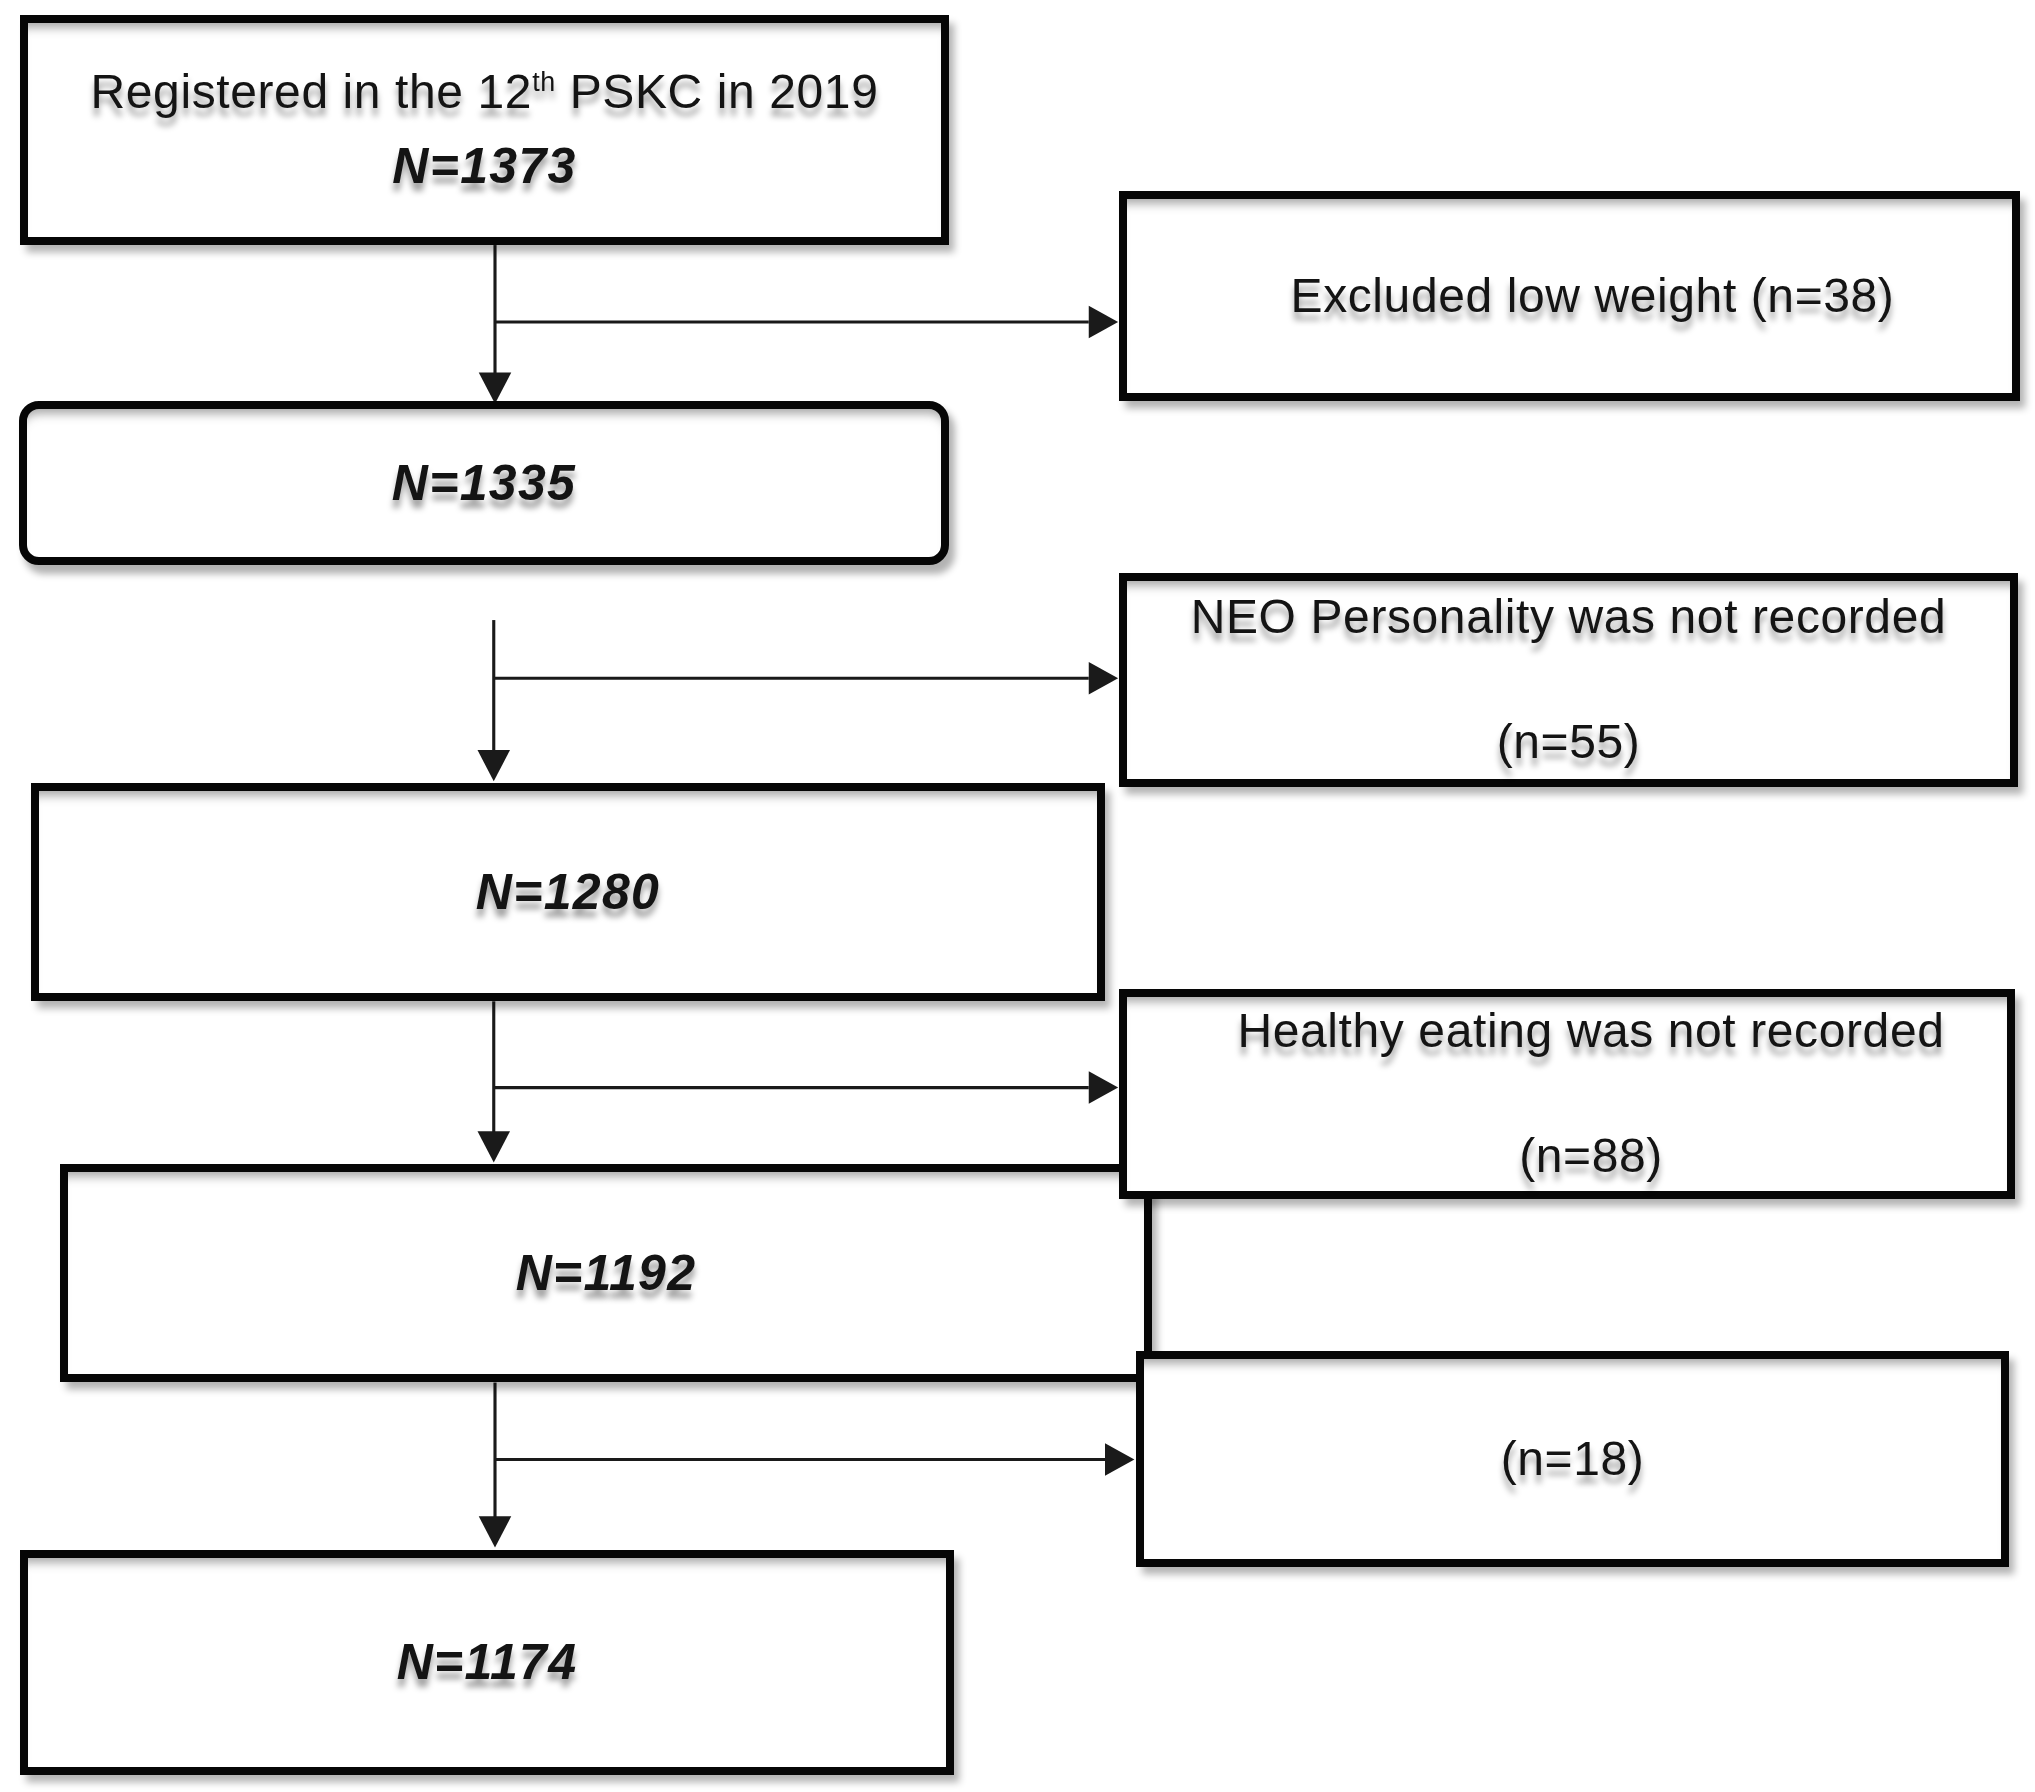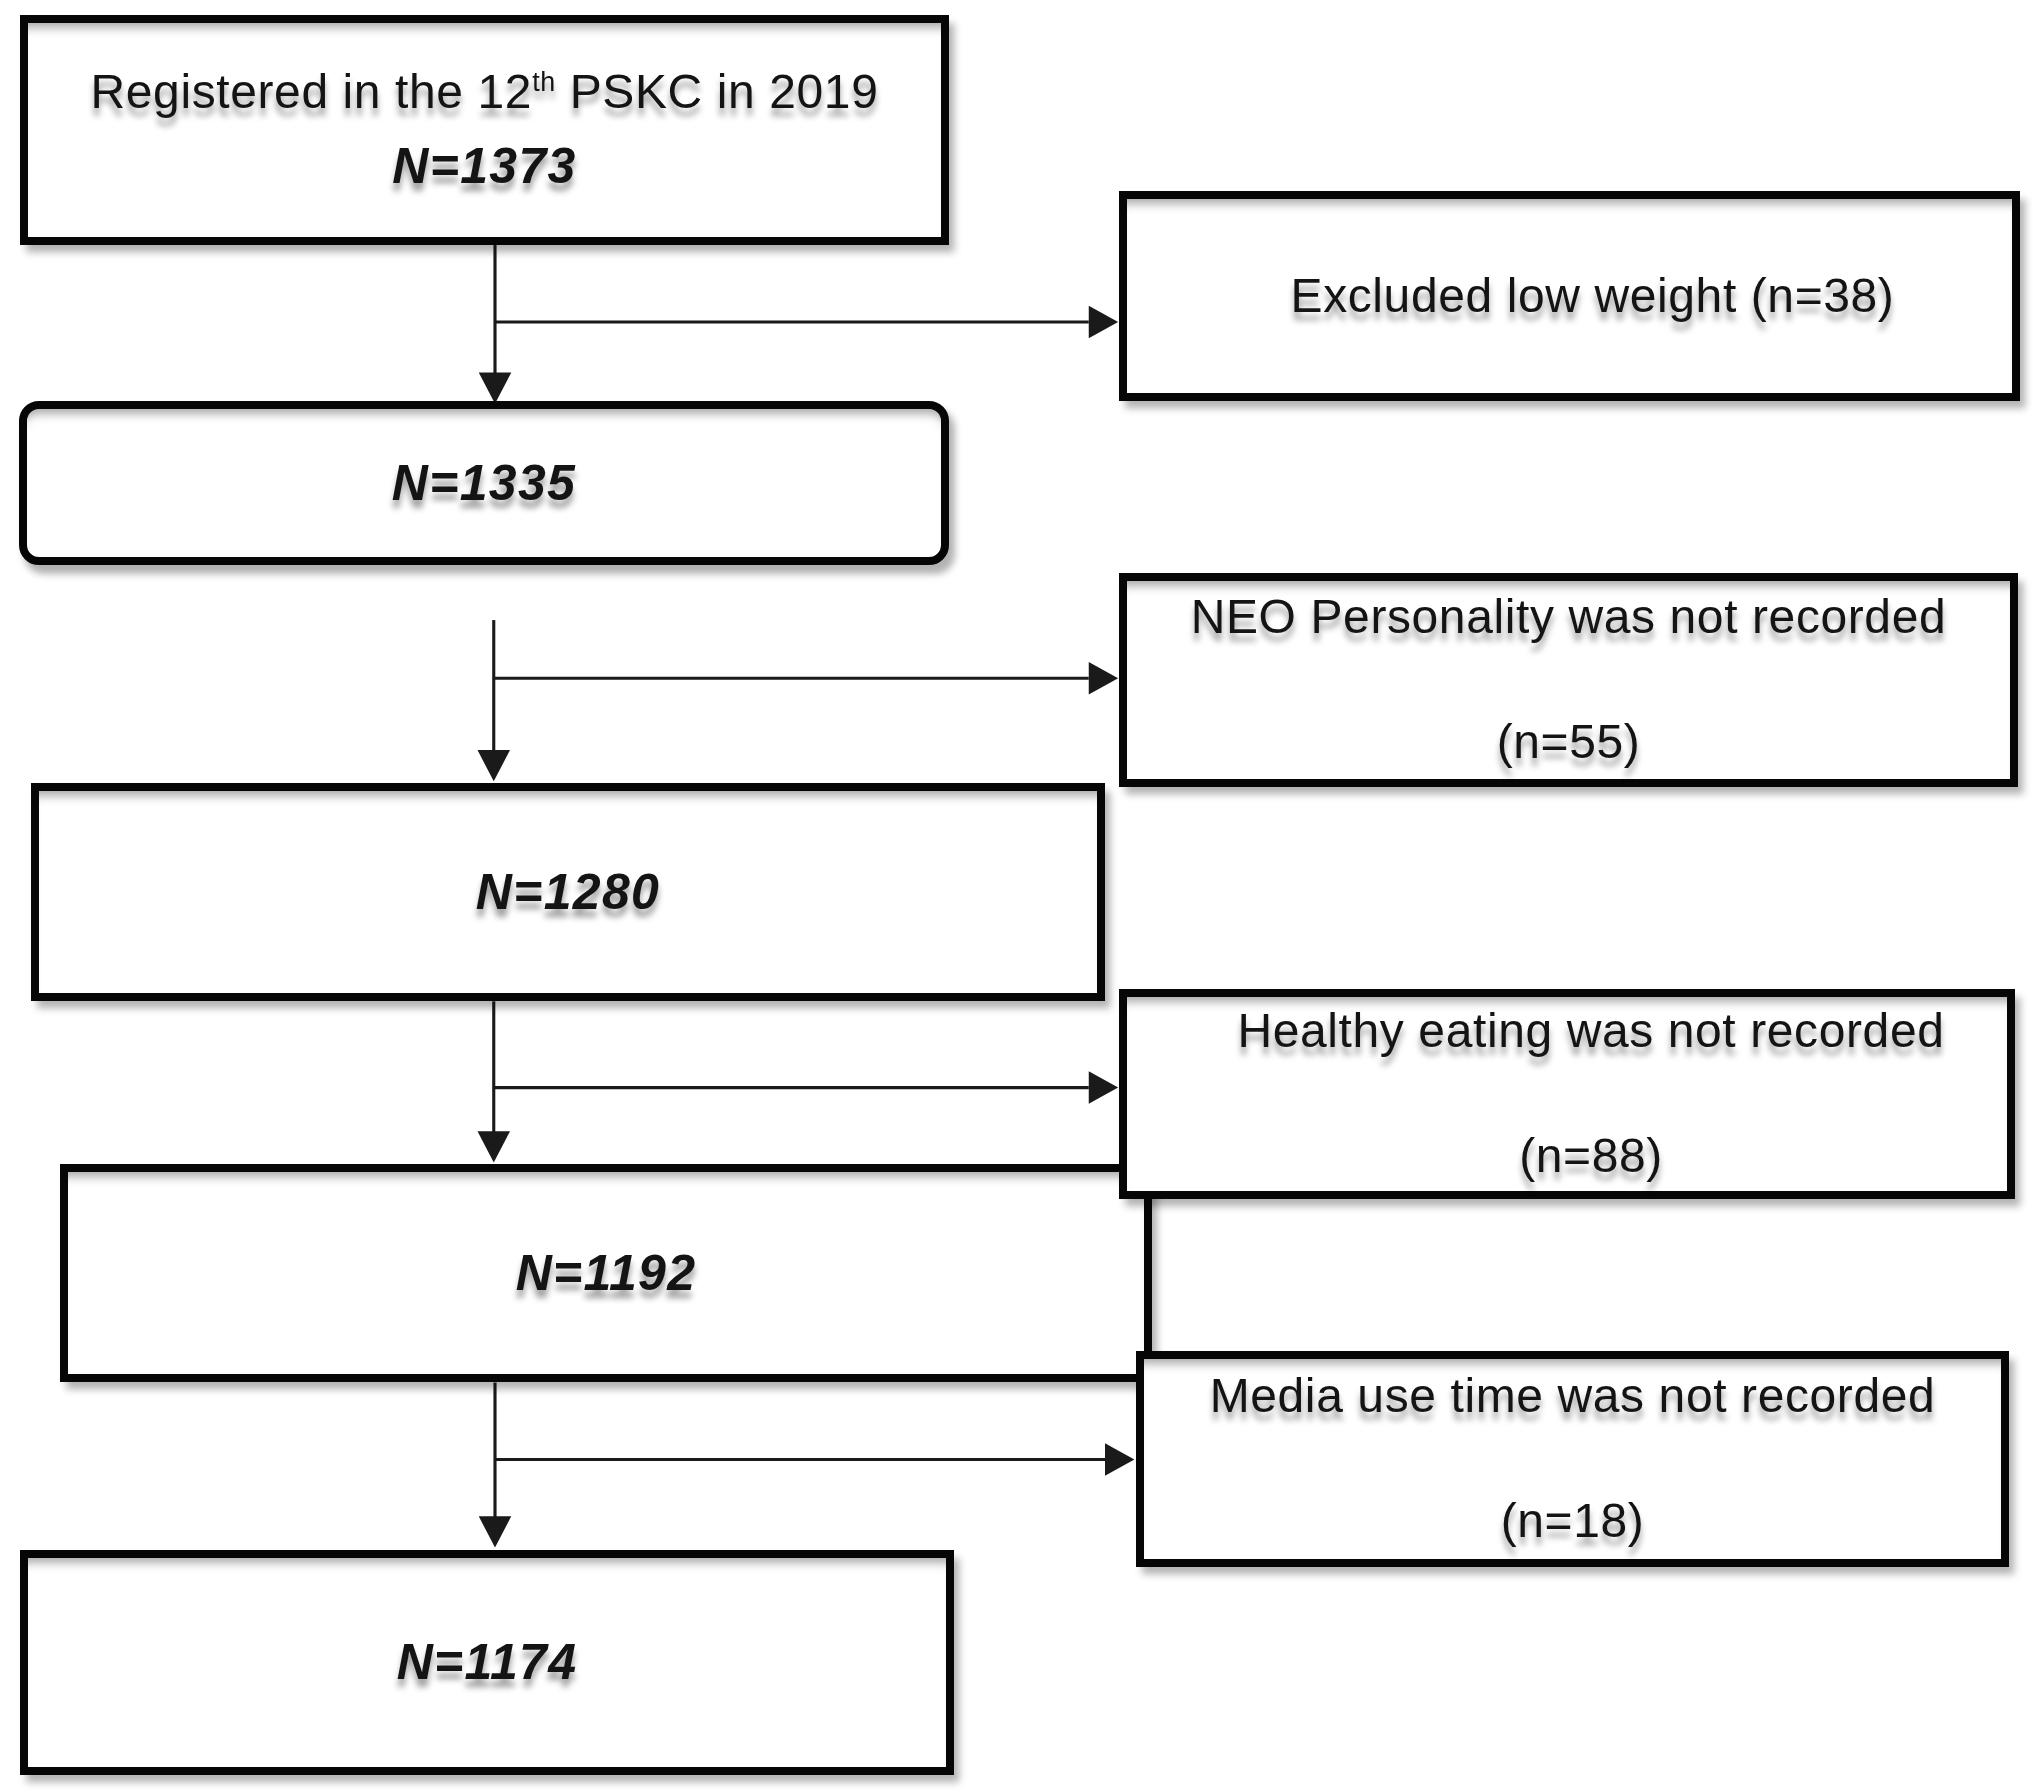--- a/index.html
+++ b/index.html
@@ -149,18 +149,17 @@
     <div class="line">NEO Personality was not recorded</div>
     <div class="line">(n=55)</div>
   </div>
 
   <div class="fbox twoline" id="box-ex3">
     <div class="line">Healthy eating was not recorded</div>
     <div class="line">(n=88)</div>
   </div>
 
   <div class="fbox twoline" id="box-ex4">
-    <div class="line">Media use time was not recorded</div>
     <div class="line">(n=18)</div>
   </div>
 
 </div>
 
 
 </body></html>

